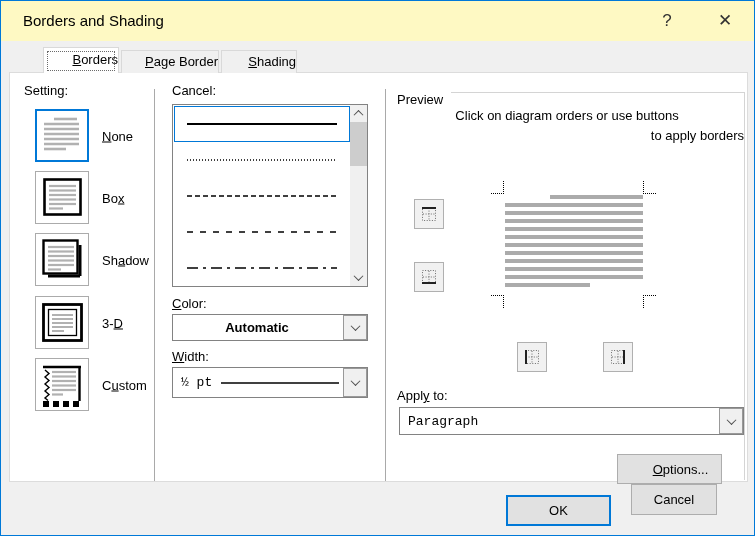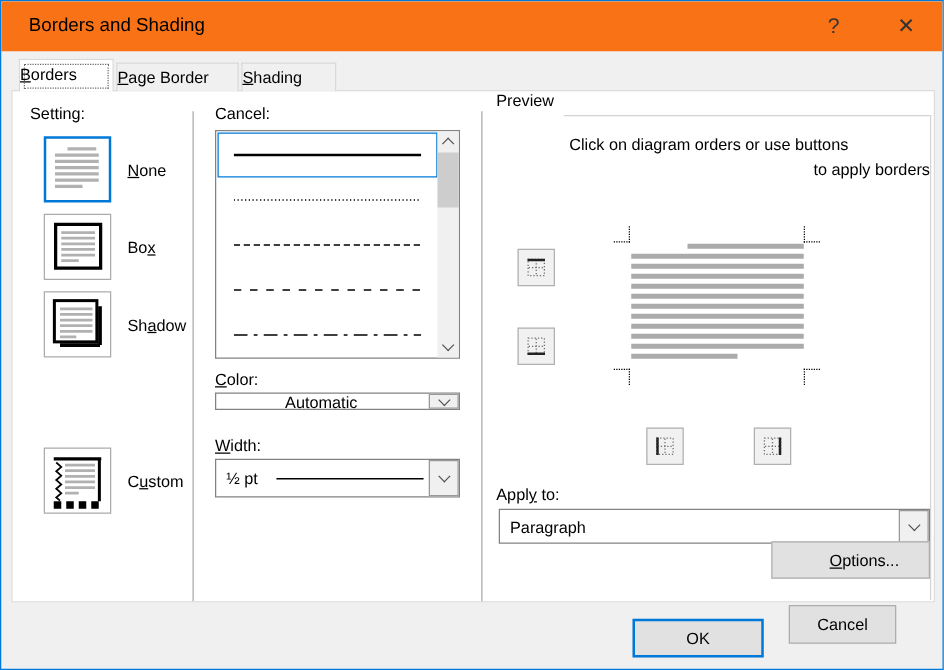--- a/index.html
+++ b/index.html
@@ -1,29 +1,29 @@
 <!DOCTYPE html>
 <html><head>
 <meta charset="utf-8">
 <style>
   * { margin:0; padding:0; box-sizing:border-box; }
   html,body { width:755px; height:536px; font-family:"Liberation Sans", sans-serif; }
   .dialog{ position:relative; width:755px; height:536px; background:#f0f0f0;
            border:1px solid #0079d8; overflow:hidden; font-size:13px; color:#000; }
 
   
-  .titlebar{ position:absolute; left:0; top:0; width:100%; height:40px; background:#f97316; }
+  .titlebar{ position:absolute; left:0; top:0; width:100%; height:40px; background:#fef9c3; }
   .title{ position:absolute; left:22px; top:0; line-height:40px; font-size:15px; }
   .tb-btn{ position:absolute; top:0; height:40px; width:42px; text-align:center;
            line-height:40px; font-size:17px; color:#333; cursor:default; }
   .tb-help{ right:66px; } .tb-close{ right:8px; }
 
   
   .tab{ position:absolute; border:1px solid #d9d9d9; border-bottom:none; background:#f0f0f0;
-        text-align:left; z-index:3; }
+        text-align:right; z-index:3;margin-left:28px; }
   .tab .lbl{ display:block; line-height:21px; }
   .tab.active{ background:#fff; z-index:4; }
   .tab.active .lbl{ line-height:24px; }
   .focus-rect{ position:absolute; left:3px; right:3px; top:3px; bottom:2px;
                border:1px dotted #6b6b6b; pointer-events:none; }
 
   
   .page{ position:absolute; left:8px; top:71px; width:739px; height:410px;
          background:#fff; border:1px solid #dcdcdc; z-index:2; }
   .sep{ position:absolute; top:16px; width:1px; height:392px; background:#a9a9a9; }
@@ -49,21 +49,21 @@
   .sc-thumb{ position:absolute; left:0; top:17px; width:17px; height:44px; background:#cdcdcd; }
   .chev{ width:7px; height:7px; border-right:1px solid #505050; border-bottom:1px solid #505050; }
   .chev.up{ transform:rotate(-135deg) translate(-1px,-1px); }
   .chev.down{ transform:rotate(45deg) translate(-1px,-1px); }
 
   
   .combo{ position:absolute; background:#fff; border:1px solid #828282; }
   .combo .val{ position:absolute; left:0; right:26px; top:0; bottom:0; display:flex;
                align-items:center; }
   .combo .val.center{ justify-content:center; }
-  .combo .val.left{ padding-left:8px; }
+  .combo .val.left{ padding-left:8px;font-family:Liberation Mono, monospace; }
   .combo-btn{ position:absolute; right:0; top:0; bottom:0; width:24px; background:#f0f0f0;
               border:1px solid #999; display:flex; align-items:center; justify-content:center; }
 
   
   .grp-line{ position:absolute; height:1px; background:#d4d4d4; }
   .grp-vline{ position:absolute; width:1px; background:#d4d4d4; }
   .instr{ position:absolute; left:380px; width:354px; text-align:center; line-height:20px; }
 
   .corner{ position:absolute; width:13px; height:13px; }
   .corner.tl{ border-right:1px dotted #000; border-bottom:1px dotted #000; }
@@ -155,20 +155,36 @@
             <line x1="12" y1="22" x2="38" y2="22"></line>
             <line x1="12" y1="26.5" x2="38" y2="26.5"></line>
             <line x1="12" y1="31" x2="38" y2="31"></line>
             <line x1="12" y1="35.5" x2="25" y2="35.5"></line>
           </g>
         </svg>
       </span>
       <span class="set-label">Sh<u>a</u>dow</span>
     </div>
 
+    <div class="set-item" style="top:223px;">
+      <span class="set-icon">
+        <svg width="52" height="51" viewBox="0 0 52 51">
+          <rect x="7.5" y="7.5" width="38" height="36" fill="none" stroke="#000" stroke-width="2.8"></rect>
+          <rect x="12.5" y="12.5" width="28" height="26" fill="none" stroke="#000" stroke-width="1.3"></rect>
+          <g stroke="#b1b1b1" stroke-width="2">
+            <line x1="16" y1="18" x2="37" y2="18"></line>
+            <line x1="16" y1="22" x2="37" y2="22"></line>
+            <line x1="16" y1="26" x2="37" y2="26"></line>
+            <line x1="16" y1="30" x2="37" y2="30"></line>
+            <line x1="16" y1="34" x2="28" y2="34"></line>
+          </g>
+        </svg>
+      </span>
+      <span class="set-label">3-<u>D</u></span>
+    </div>
 
     <div class="set-item" style="top:285px;">
       <span class="set-icon">
         <svg width="52" height="51" viewBox="0 0 52 51">
           <line x1="7" y1="8" x2="45" y2="8" stroke="#000" stroke-width="2.6"></line>
           <line x1="43.5" y1="8" x2="43.5" y2="42" stroke="#000" stroke-width="2.4"></line>
           <polyline points="9,11 13,14.5 9,18 13,21.5 9,25 13,28.5 9,32 13,35.5 9,39 12,41.5" fill="none" stroke="#000" stroke-width="1.4"></polyline>
           <g fill="#000">
             <rect x="7" y="42" width="6" height="6"></rect>
             <rect x="17" y="42" width="6" height="6"></rect>
@@ -221,39 +237,39 @@
             <span class="chev up"></span>
           </div>
         <div class="sc-thumb"></div>
         <div class="sc-btn" style="top:164px;">
             <span class="chev down"></span>
           </div>
       </div>
     </div>
 
     <span class="lab" style="left:162px; top:223px;"><u>C</u>olor:</span>
-    <div class="combo" style="left:162px; top:241px; width:196px; height:14px;">
+    <div class="combo" style="left:162px; top:241px; width:196px; height:27px;font-weight:bold;">
       <span class="val center">Automatic</span>
       <span class="combo-btn">
         <span class="chev down"></span>
       </span>
     </div>
 
     <span class="lab" style="left:162px; top:276px;"><u>W</u>idth:</span>
     <div class="combo" style="left:162px; top:294px; width:196px; height:31px;">
       <span class="val left">½ pt</span>
       <svg style="position:absolute; left:48px; top:14px;" width="118" height="2">
         <line x1="0" y1="1" x2="118" y2="1" stroke="#000" stroke-width="1.3"></line>
       </svg>
       <span class="combo-btn">
         <span class="chev down"></span>
       </span>
     </div>
 
-    <span class="lab" style="left:387px; top:0;">Preview</span>
+    <span class="lab" style="left:387px; top:19px;">Preview</span>
     <div class="grp-line" style="left:441px; top:19px; width:293px;"></div>
     <div class="grp-vline" style="left:734px; top:19px; height:388px;"></div>
 
     <div class="instr" style="top:33px;">Click on diagram orders or use buttons</div>
     <div class="instr" style="top:53px;text-align:right;">to apply borders</div>
 
     <div class="bd-btn" style="left:404px; top:126px;">
       <svg width="18" height="18" viewBox="0 0 18 18">
         <rect x="2.5" y="2.5" width="13" height="13" fill="none" stroke="#6d6d6d" stroke-width="1" stroke-dasharray="1 1.6"></rect>
         <line x1="9" y1="3" x2="9" y2="15" stroke="#6d6d6d" stroke-width="1" stroke-dasharray="1 1.6"></line>
@@ -307,21 +323,21 @@
     </div>
 
     <span class="lab" style="left:387px; top:315px;">Appl<u>y</u> to:</span>
     <div class="combo" style="left:389px; top:334px; width:345px; height:28px;">
       <span class="val left">Paragraph</span>
       <span class="combo-btn">
         <span class="chev down"></span>
       </span>
     </div>
 
-    <div class="push-btn" style="left:607px; top:360px; width:127px; height:30px;padding-left:22px;">
+    <div class="push-btn" style="left:607px; top:381px; width:105px; height:30px;padding-left:22px;">
       <span><u>O</u>ptions...</span>
     </div>
   </div>
 
   <div class="push-btn default" style="left:505px; top:494px; width:105px; height:31px;text-align:right;">
     <span>OK</span>
   </div>
   <div class="push-btn" style="left:630px; top:483px; width:86px; height:31px;">
     <span>Cancel</span>
   </div>

